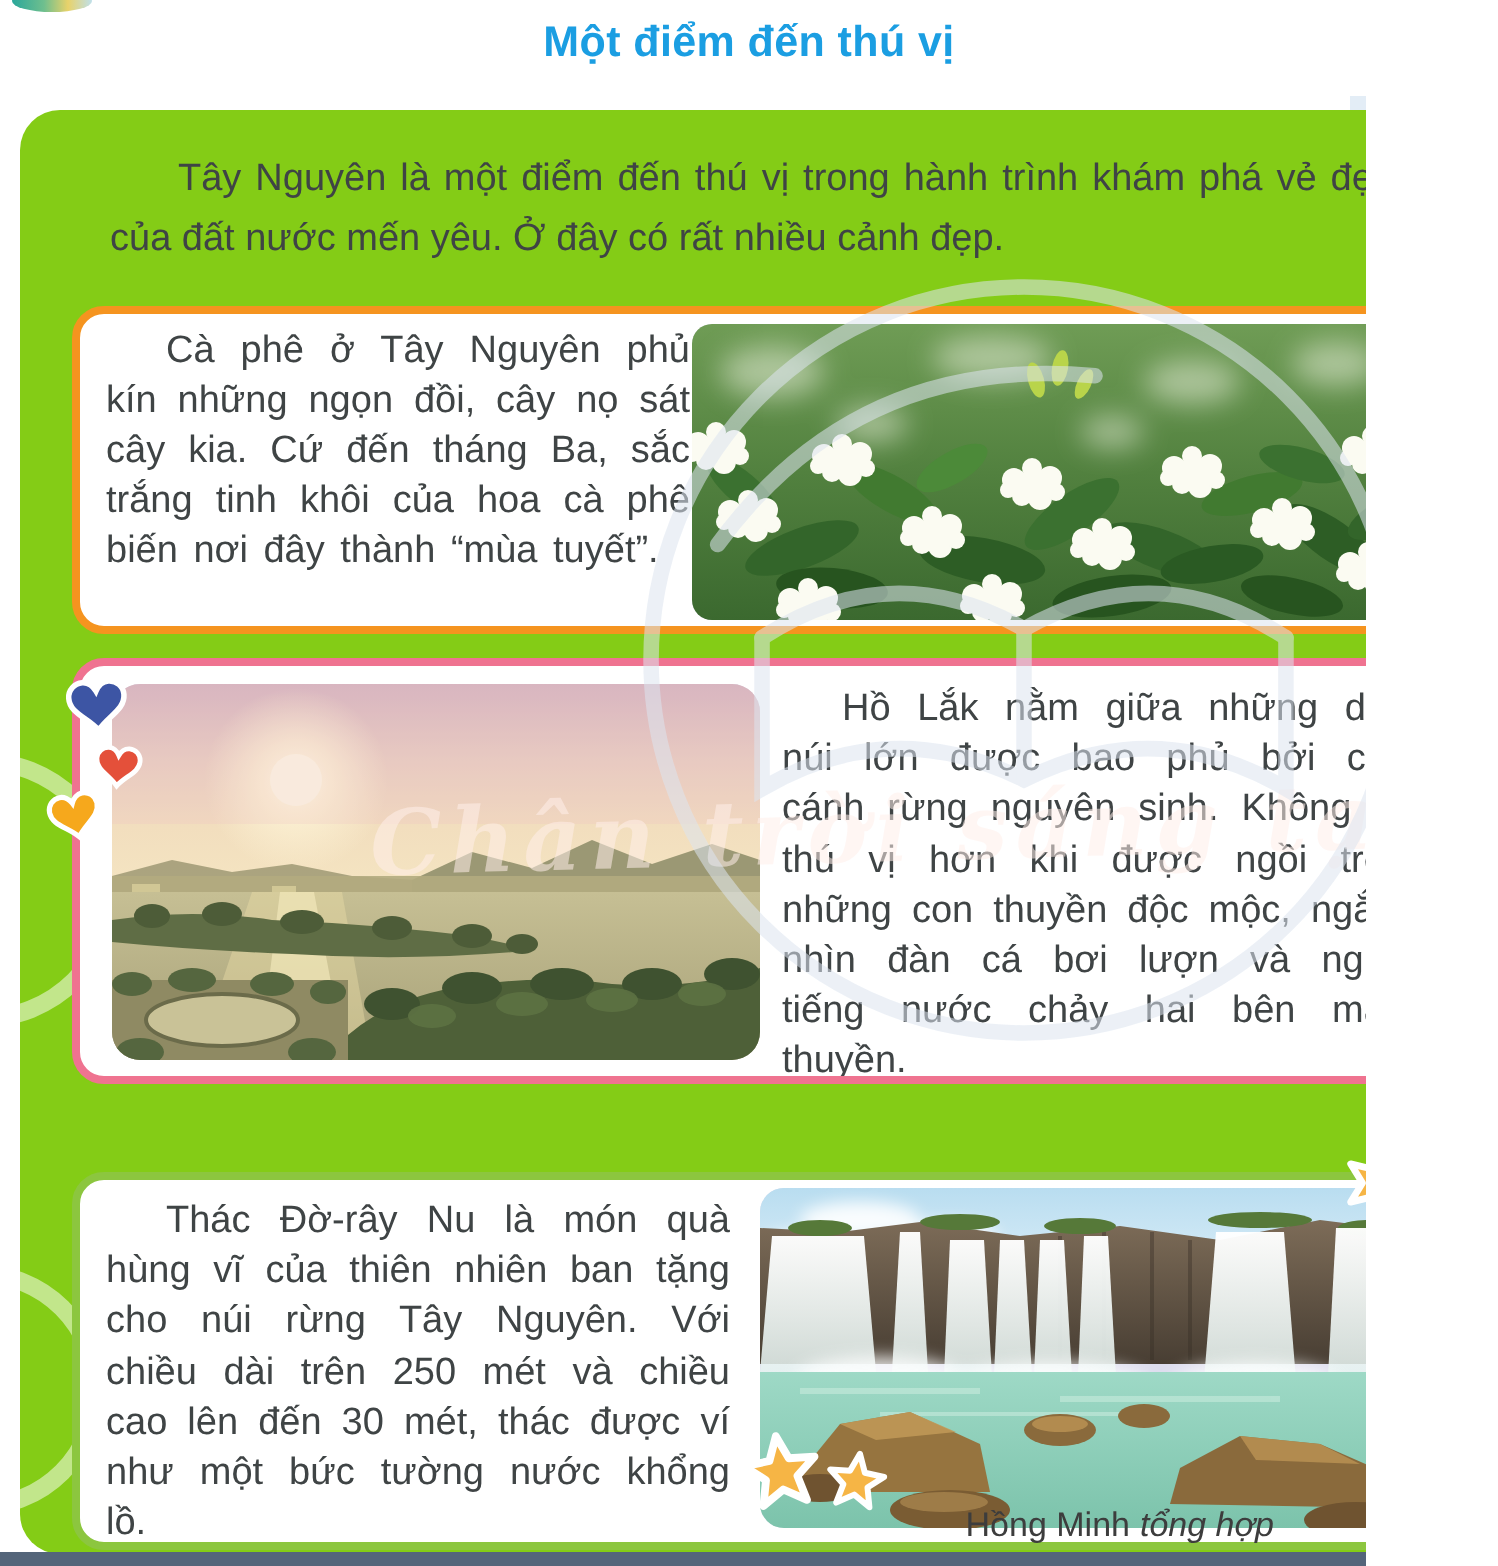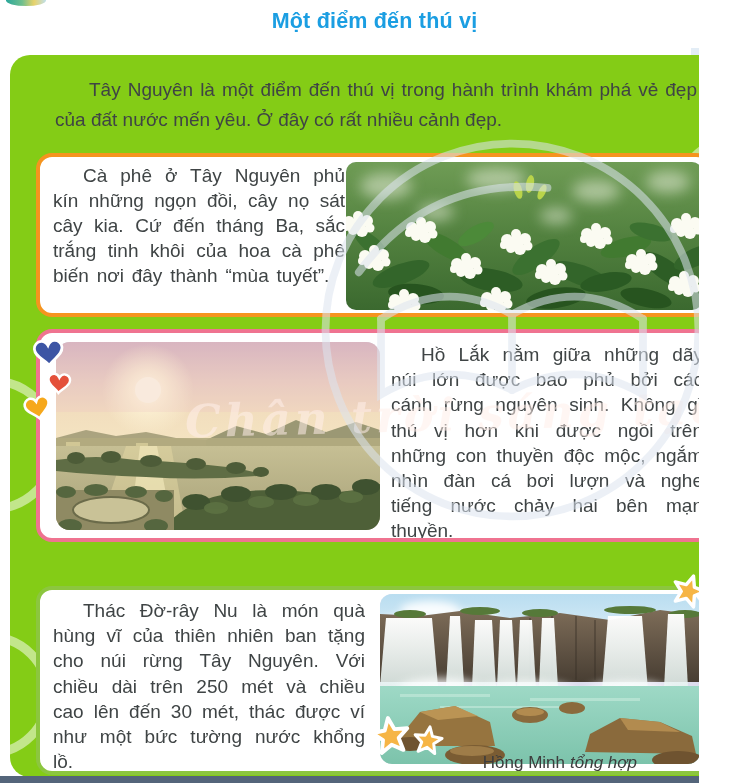--- a/index.html
+++ b/index.html
@@ -1,17 +1,17 @@
 <!DOCTYPE html>
 <html><head>
 <meta charset="utf-8">
 <style>
   html,body{margin:0;padding:0;width:749px;height:783px;overflow:hidden;background:#ffffff;
     font-family:"Liberation Sans","DejaVu Sans",sans-serif;}
-  .page{position:relative;width:683px;height:783px;background:#ffffff;overflow:hidden;padding-left:16px;}
+  .page{position:relative;width:683px;height:783px;background:#ffffff;overflow:hidden;}
 
   .corner-deco{position:absolute;left:6px;top:-5px;width:40px;height:11px;border-radius:50%;
     background:linear-gradient(90deg,#2aa79b 0%,#6fbf8e 40%,#e8d26a 70%,#bfe0ea 100%);z-index:9;}
 
   .right-strip{position:absolute;right:0;top:48px;bottom:0;width:8px;background:#e3edf6;z-index:0;}
 
   .title{position:absolute;left:0;top:9px;width:749px;margin:0;text-align:center;
     font-size:21.5px;font-weight:bold;letter-spacing:.2px;z-index:2;}
 
   .panel{position:absolute;left:10px;top:55px;width:727px;height:722px;border-radius:20px;

